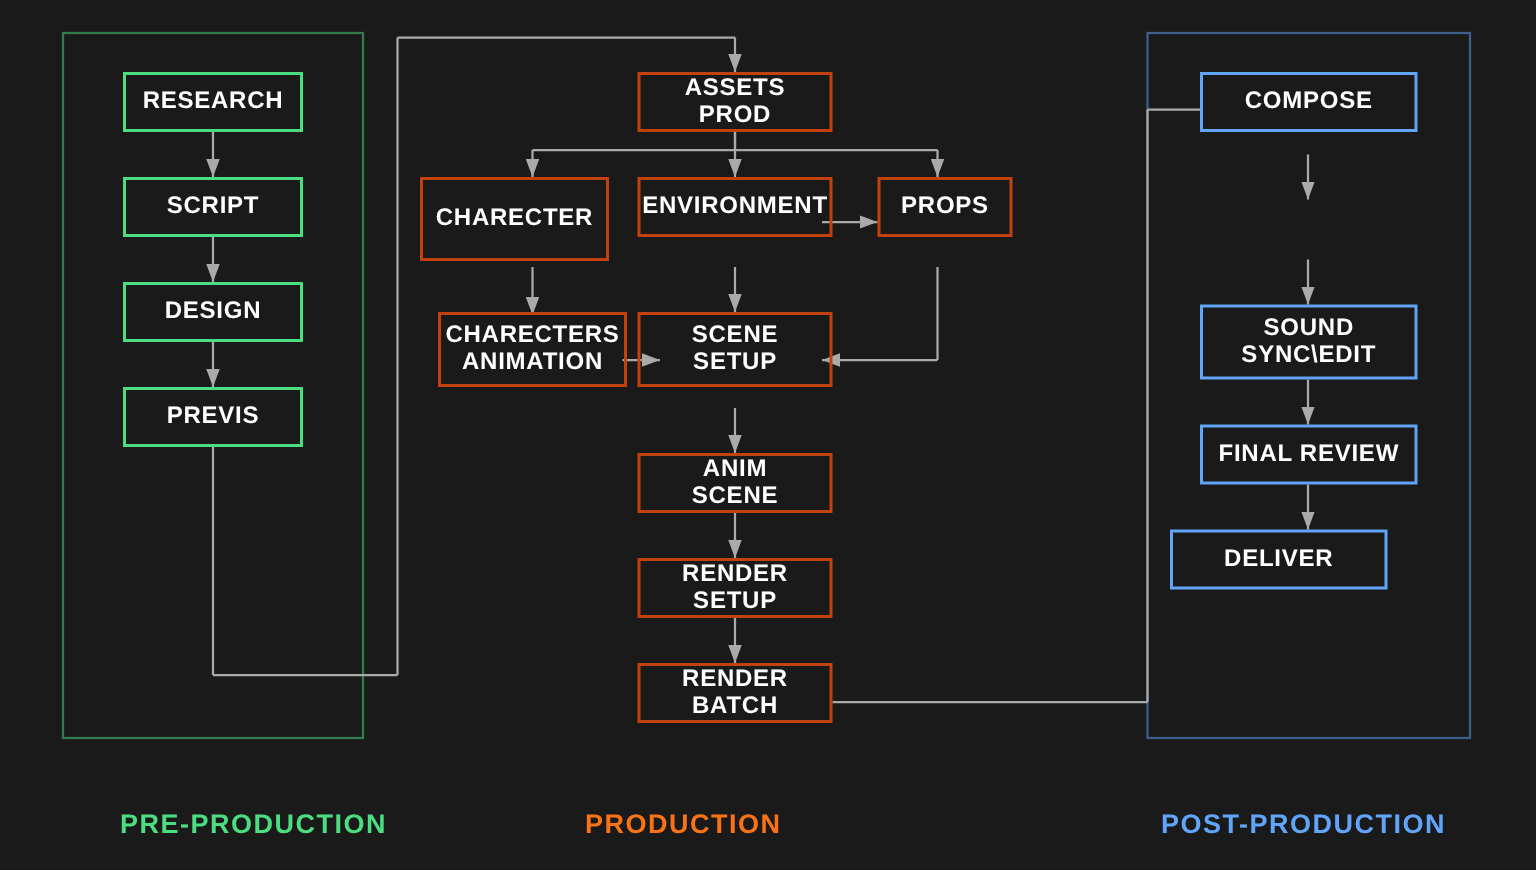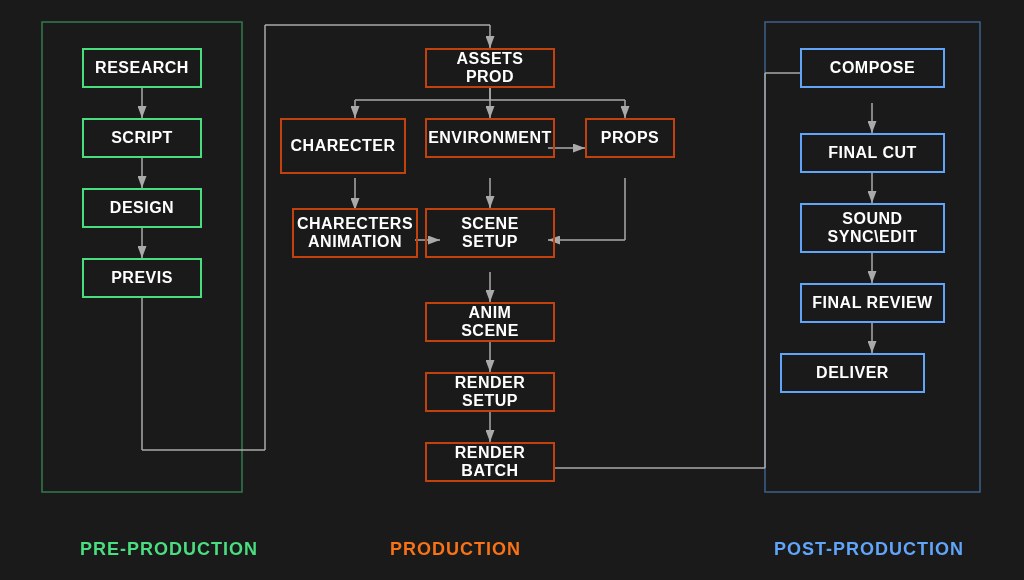--- a/index.html
+++ b/index.html
@@ -193,23 +193,20 @@
 
   <div class="box box-orange" style="left:425px; top:442px; width:130px; height:40px; white-space:pre-line;">
     <span style="white-space:pre-line;">RENDER
 BATCH</span>
   </div>
 
   <div class="box box-blue" style="left:800px; top:48px; width:145px; height:40px; left:800px;justify-content:center;">
     <span>COMPOSE</span>
   </div>
 
-  <div class="box box-blue" style="left:800px; top:133px; width:145px; height:40px;">
-    <span>FINAL CUT</span>
-  </div>
 
   <div class="box box-blue" style="left:800px; top:203px; width:145px; height:50px; white-space:pre-line;">
     <span style="white-space:pre-line;">SOUND
 SYNC\EDIT</span>
   </div>
 
   <div class="box box-blue" style="left:800px; top:283px; width:145px; height:40px;">
     <span>FINAL REVIEW</span>
   </div>
 

